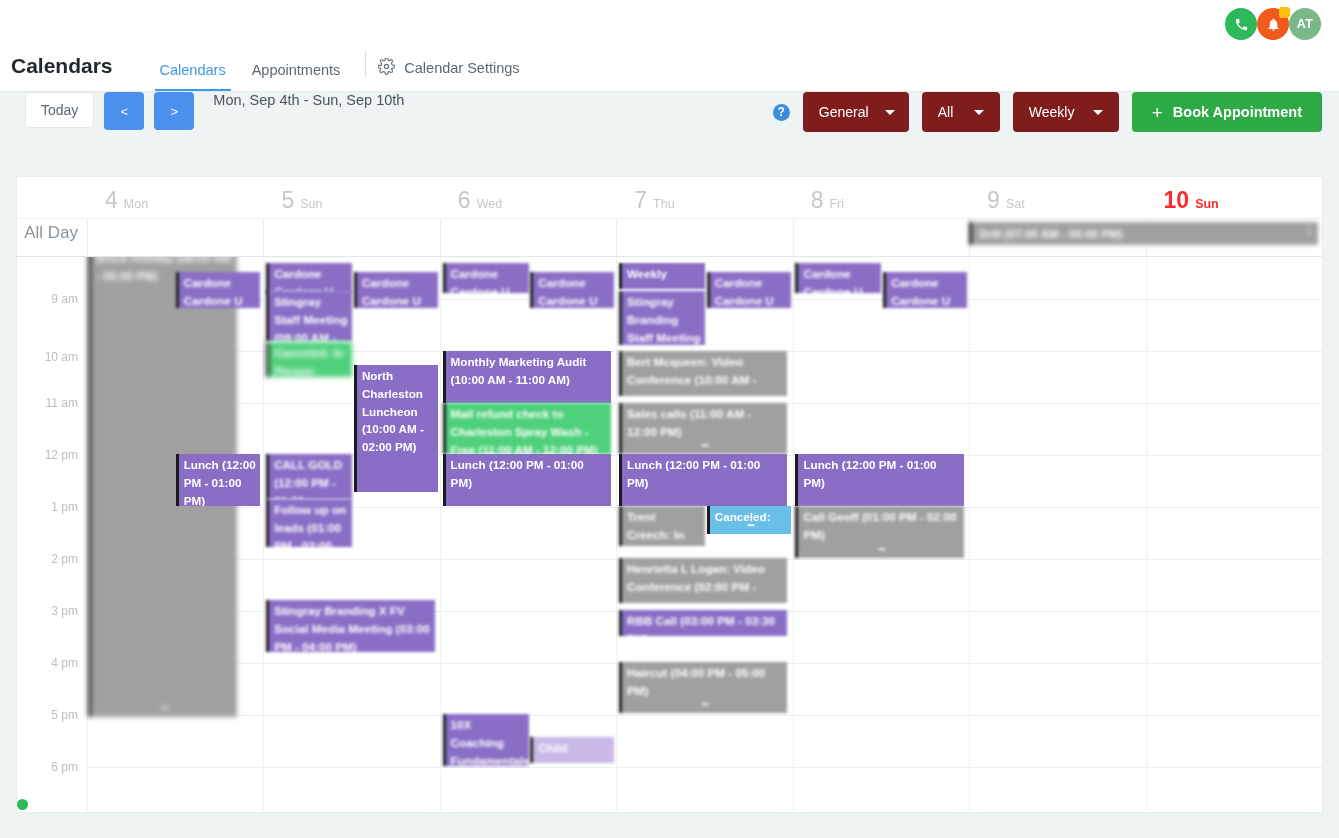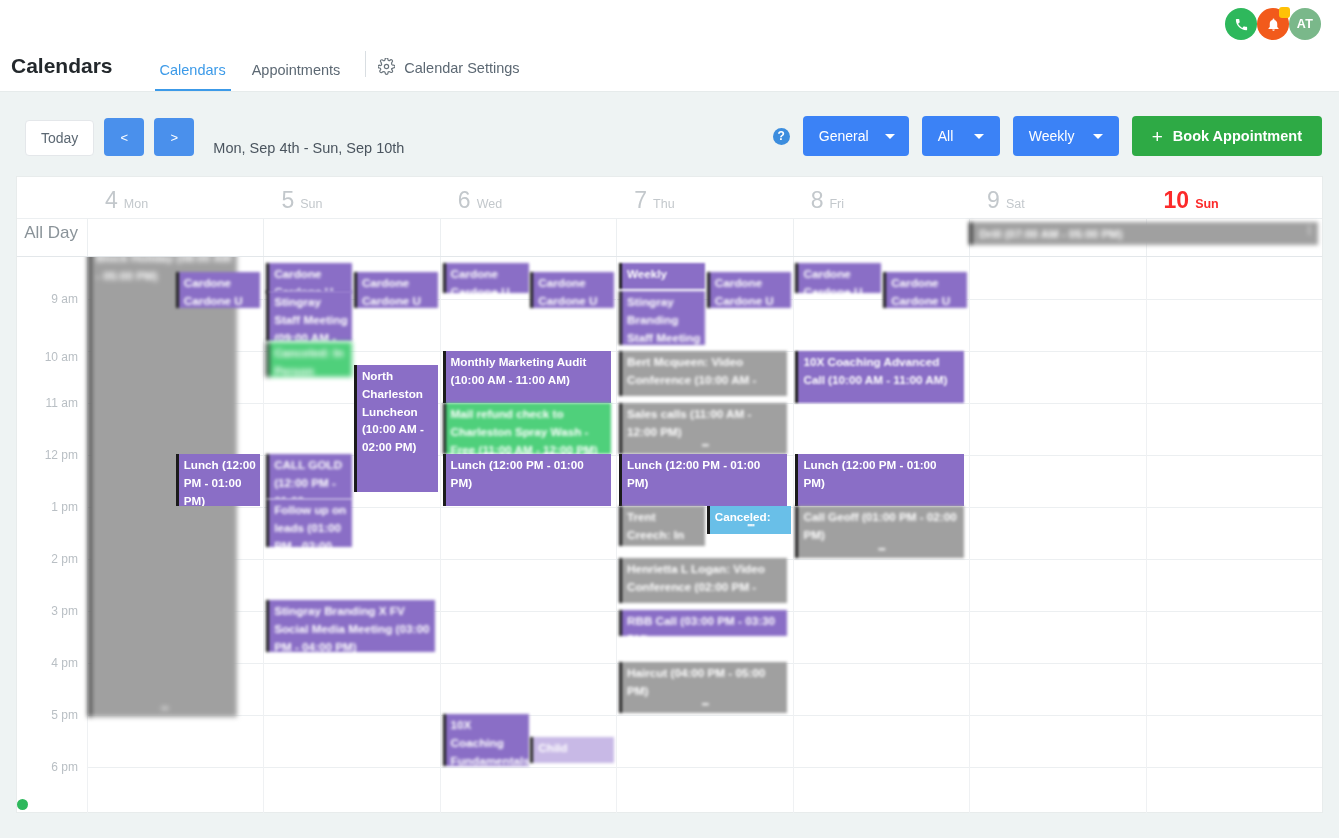--- a/index.html
+++ b/index.html
@@ -65,21 +65,21 @@
   .nav-settings {
     display: flex; align-items: center; gap: 9px;
     font-size: 14.5px; color: #5c6873;
     padding-bottom: 13px; cursor: pointer;
   }
 
   
   .toolbar {
     position: relative;
     height: 64px;
-    display: flex; align-items: flex-end;
+    display: flex; align-items: flex-start;
     padding: 0 17px 0 25px;
   }
   .btn-today {
     background: #fff; border: 1px solid #e4e7ea;
     border-radius: 4px;
     font-size: 14px; color: #5c6873;
     padding: 9px 15px; cursor: pointer;
     font-family: inherit;
   }
   .btn-nav {
@@ -96,21 +96,21 @@
     margin-left: auto;
     display: flex; align-items: center; gap: 13px;
   }
   .help-icon {
     width: 17px; height: 17px; border-radius: 50%;
     background: #3c8dde; color: #fff;
     font-size: 12px; font-weight: 700;
     display: flex; align-items: center; justify-content: center;
   }
   .dd-btn {
-    background: #3b82f6; border: none; border-radius: 4px;
+    background: #7f1d1d; border: none; border-radius: 4px;
     color: #fff; font-size: 14px;
     height: 40px; padding: 4px 16px;
     display: flex; align-items: center; gap: 16px;
     cursor: pointer; font-family: inherit;
   }
   .dd-btn.w-general { width: 106px; justify-content: space-between; }
   .dd-btn.w-all     { width: 78px;  justify-content: space-between; }
   .dd-btn.w-weekly  { width: 106px; justify-content: space-between; }
   .caret {
     width: 0; height: 0;
@@ -462,21 +462,20 @@
             <div class="hour-line" style="top: 146px;"></div>
             <div class="hour-line" style="top: 198px;"></div>
             <div class="hour-line" style="top: 250px;"></div>
             <div class="hour-line" style="top: 302px;"></div>
             <div class="hour-line" style="top: 354px;"></div>
             <div class="hour-line" style="top: 406px;"></div>
             <div class="hour-line" style="top: 458px;"></div>
             <div class="hour-line" style="top: 510px;"></div>
             <div class="ev purple blur-2" style="top: 6px; height: 30px; left: 1%; width: 49%;"><span>Cardone Cardone U</span></div>
             <div class="ev purple blur-2" style="top: 15px; height: 36px; left: 51%; width: 48%;"><span>Cardone Cardone U</span></div>
-            <div class="ev purple blur-1" style="top: 94px; height: 52px; left: 1%; width: 96%;"><span>10X Coaching Advanced Call (10:00 AM - 11:00 AM)</span></div>
             <div class="ev purple" style="top: 197px; height: 52px; left: 1%; width: 96%;"><span>Lunch (12:00 PM - 01:00 PM)</span></div>
             <div class="ev gray blur-2" style="top: 249px; height: 52px; left: 1%; width: 96%;"><span>Call Geoff (01:00 PM - 02:00 PM)</span><span class="dots">▪▪▪</span></div>
           </div>
           <div class="day-col">
             <div class="hour-line" style="top: 42px;"></div>
             <div class="hour-line" style="top: 94px;"></div>
             <div class="hour-line" style="top: 146px;"></div>
             <div class="hour-line" style="top: 198px;"></div>
             <div class="hour-line" style="top: 250px;"></div>
             <div class="hour-line" style="top: 302px;"></div>

